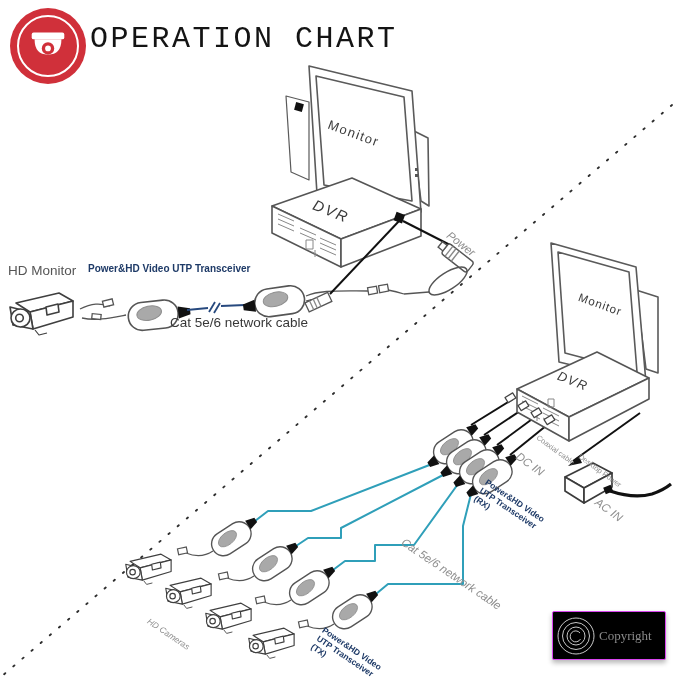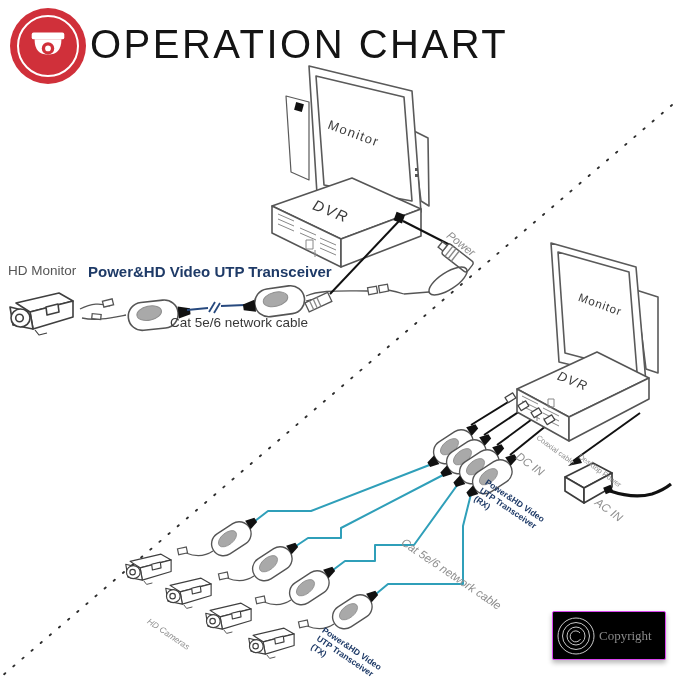--- a/index.html
+++ b/index.html
@@ -1,22 +1,22 @@
 <!DOCTYPE html>
 <html><head>
 <meta charset="utf-8">
 <style>
   html,body{margin:0;padding:0;background:#fff;}
   .page{position:relative;width:679px;height:679px;background:#fff;overflow:hidden;
         font-family:"Liberation Sans",sans-serif;}
   .hdr-logo{position:absolute;left:10px;top:8px;width:76px;height:76px;border-radius:50%;
         background:#d0303a;display:flex;align-items:center;justify-content:center;}
   .hdr-ring{position:absolute;left:7px;top:7px;right:7px;bottom:7px;border:2.5px solid #fff;border-radius:50%;}
-  .page-title{position:absolute;left:90px;top:22px;font-family:Liberation Sans, sans-serif;
-        font-size:40px;letter-spacing:2.5px;color:#141414;white-space:nowrap;}
+  .page-title{position:absolute;left:90px;top:22px;font-family:Liberation Mono, monospace;
+        font-size:30px;letter-spacing:2.5px;color:#141414;white-space:nowrap;}
   .art{position:absolute;left:0;top:0;}
   .lbl{position:absolute;white-space:nowrap;transform-origin:left top;line-height:1.2;}
   .navy{color:#1e3a67;font-weight:bold;}
   .gray{color:#8f8f8f;}
   .ital{font-style:italic;}
   .cpy-box{position:absolute;left:552px;top:611px;width:112px;height:47px;background:#000000;
         border:1px solid #d946ef;border-radius:2px;box-shadow:0 3px 5px rgba(0,0,0,.28);
         display:flex;align-items:center;}
   .cpy-text{font-family:"Liberation Serif",serif;font-size:13px;color:#8a8a8a;margin-left:2px;}
 </style>
@@ -254,21 +254,21 @@
       <use href="#cam" transform="translate(160,576) scale(0.72)"></use>
       <use href="#cam" transform="translate(200,601) scale(0.72)"></use>
       <use href="#cam" transform="translate(243,626) scale(0.72)"></use>
     </g>
   </svg>
 
   <div class="lbl" style="left:331px;top:117px;transform:rotate(20deg);font-size:13px;color:#3a3a3a;letter-spacing:1.5px;">Monitor</div>
   <div class="lbl ital" style="left:317px;top:196px;transform:rotate(22deg);font-size:15px;color:#3a3a3a;letter-spacing:2px;">DVR</div>
   <div class="lbl gray ital" style="left:452px;top:229px;transform:rotate(38deg);font-size:11.5px;">Power</div>
   <div class="lbl" style="left:8px;top:263px;font-size:13.5px;color:#555;">HD Monitor</div>
-  <div class="lbl navy" style="left:88px;top:263px;font-size:15px;">Power&amp;HD Video UTP Transceiver</div>
+  <div class="lbl navy" style="left:88px;top:263px;font-size:10px;">Power&amp;HD Video UTP Transceiver</div>
   <div class="lbl" style="left:170px;top:315px;font-size:13.5px;color:#383838;">Cat 5e/6 network cable</div>
 
   <div class="lbl" style="left:581px;top:291px;transform:rotate(20deg);font-size:11.5px;color:#3a3a3a;letter-spacing:1px;">Monitor</div>
   <div class="lbl ital" style="left:561px;top:368px;transform:rotate(22deg);font-size:13px;color:#3a3a3a;letter-spacing:1.5px;">DVR</div>
   <div class="lbl gray" style="left:540px;top:433px;transform:rotate(36deg);font-size:7.5px;">Coaxial cable</div>
   <div class="lbl gray" style="left:582px;top:452px;transform:rotate(36deg);font-size:7.5px;">Desktop Power</div>
   <div class="lbl gray ital" style="left:521px;top:450px;transform:rotate(36deg);font-size:11.5px;">DC IN</div>
   <div class="lbl gray ital" style="left:600px;top:496px;transform:rotate(36deg);font-size:11.5px;">AC IN</div>
 
   <div class="lbl navy" style="left:489px;top:477px;transform:rotate(34deg);font-size:8.5px;">

